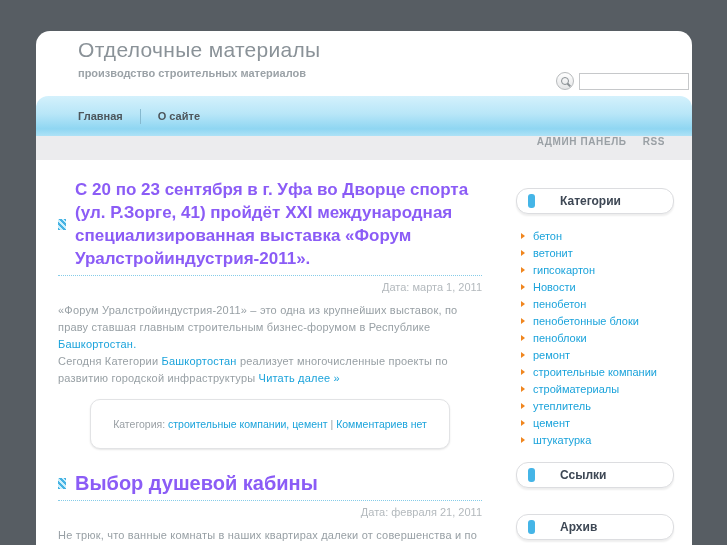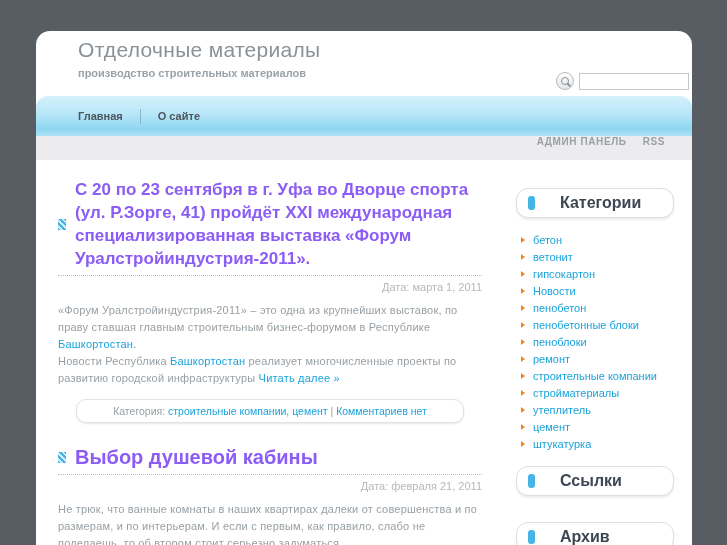--- a/index.html
+++ b/index.html
@@ -83,36 +83,36 @@
     margin: 0; font-weight: bold; color: #8b5cf6; text-decoration: none;
     cursor: pointer;
   }
   .title-sm { font-size: 17px; line-height: 23px; }
   .title-lg { font-size: 20px; line-height: 24px; }
   .dotted { border: 0; border-bottom: 1px dotted #85cce8; margin: 5px 0 0; }
   .post-date { text-align: right; font-size: 11px; color: #b3b9bd; margin: 5px 0 9px; }
   .post-body p { margin: 0; font-size: 11px; color: #98a0a5; line-height: 17px; letter-spacing: 0.2px; }
   .link { color: #1ba3db; text-decoration: none; cursor: pointer; }
   .cat-pill {
-    width: 388px; margin: 12px auto 4px;
+    width: 360px; margin: 12px auto 4px;
     border: 1px solid #e2e3e5; border-radius: 10px;
     box-shadow: 0 1px 2px rgba(0,0,0,0.10);
     text-align: center; font-size: 10.5px; color: #9aa0a5;
-    padding: 5px 4px; background: #fff;
+    padding: 18px 4px; background: #fff;
   }
   .post + .post { margin-top: 22px; }
   
   .sb-head {
     border: 1px solid #dcdde0; border-radius: 12px;
     box-shadow: 0 2px 2px rgba(0,0,0,0.07);
     padding: 5px 11px; display: flex; align-items: center; gap: 9px;
     background: #fff;
   }
   .sb-pill { width: 7px; height: 14px; border-radius: 3px; background: #45b5e7; flex: none; }
-  .sb-title { font-weight: bold; font-size: 16px; color: #3d4754; padding-left: 16px; }
+  .sb-title { font-weight: bold; font-size: 12px; color: #3d4754; padding-left: 16px; }
   .cat-list { list-style: none; margin: 13px 0 0; padding: 0 0 0 5px; }
   .cat-list li { display: flex; align-items: center; gap: 8px; height: 17px; }
   .tri {
     width: 0; height: 0; flex: none;
     border-left: 4px solid #f0861f;
     border-top: 3px solid transparent;
     border-bottom: 3px solid transparent;
   }
   .cat-list a { font-size: 11px; color: #1ba3db; text-decoration: none; cursor: pointer; }
   .sb-gap-sm { margin-top: 14px; }
@@ -151,21 +151,21 @@
 
       <div class="post">
         <div class="post-head">
           <span class="hatch-icon"></span>
           <a class="post-title title-sm">С 20 по 23 сентября в г. Уфа во Дворце спорта (ул. Р.Зорге, 41) пройдёт XXI международная специализированная выставка «Форум Уралстройиндустрия-2011».</a>
         </div>
         <hr class="dotted">
         <div class="post-date">Дата: марта 1, 2011</div>
         <div class="post-body">
           <p><span>«Форум Уралстройиндустрия-2011» – это одна из крупнейших выставок, по праву ставшая главным строительным бизнес-форумом в Республике </span><a class="link">Башкортостан.</a></p>
-          <p><span>Новости Республика </span><a class="link">Башкортостан</a><span> реализует многочисленные проекты по развитию городской инфраструктуры </span><a class="link">Читать далее »</a></p>
+          <p><span>Сегодня Категории </span><a class="link">Башкортостан</a><span> реализует многочисленные проекты по развитию городской инфраструктуры </span><a class="link">Читать далее »</a></p>
         </div>
         <div class="cat-pill"><span>Категория: </span><a class="link">строительные компании, цемент</a><span> | </span><a class="link">Комментариев нет</a></div>
       </div>
 
       <div class="post">
         <div class="post-head">
           <span class="hatch-icon"></span>
           <a class="post-title title-lg">Выбор душевой кабины</a>
         </div>
         <hr class="dotted">

